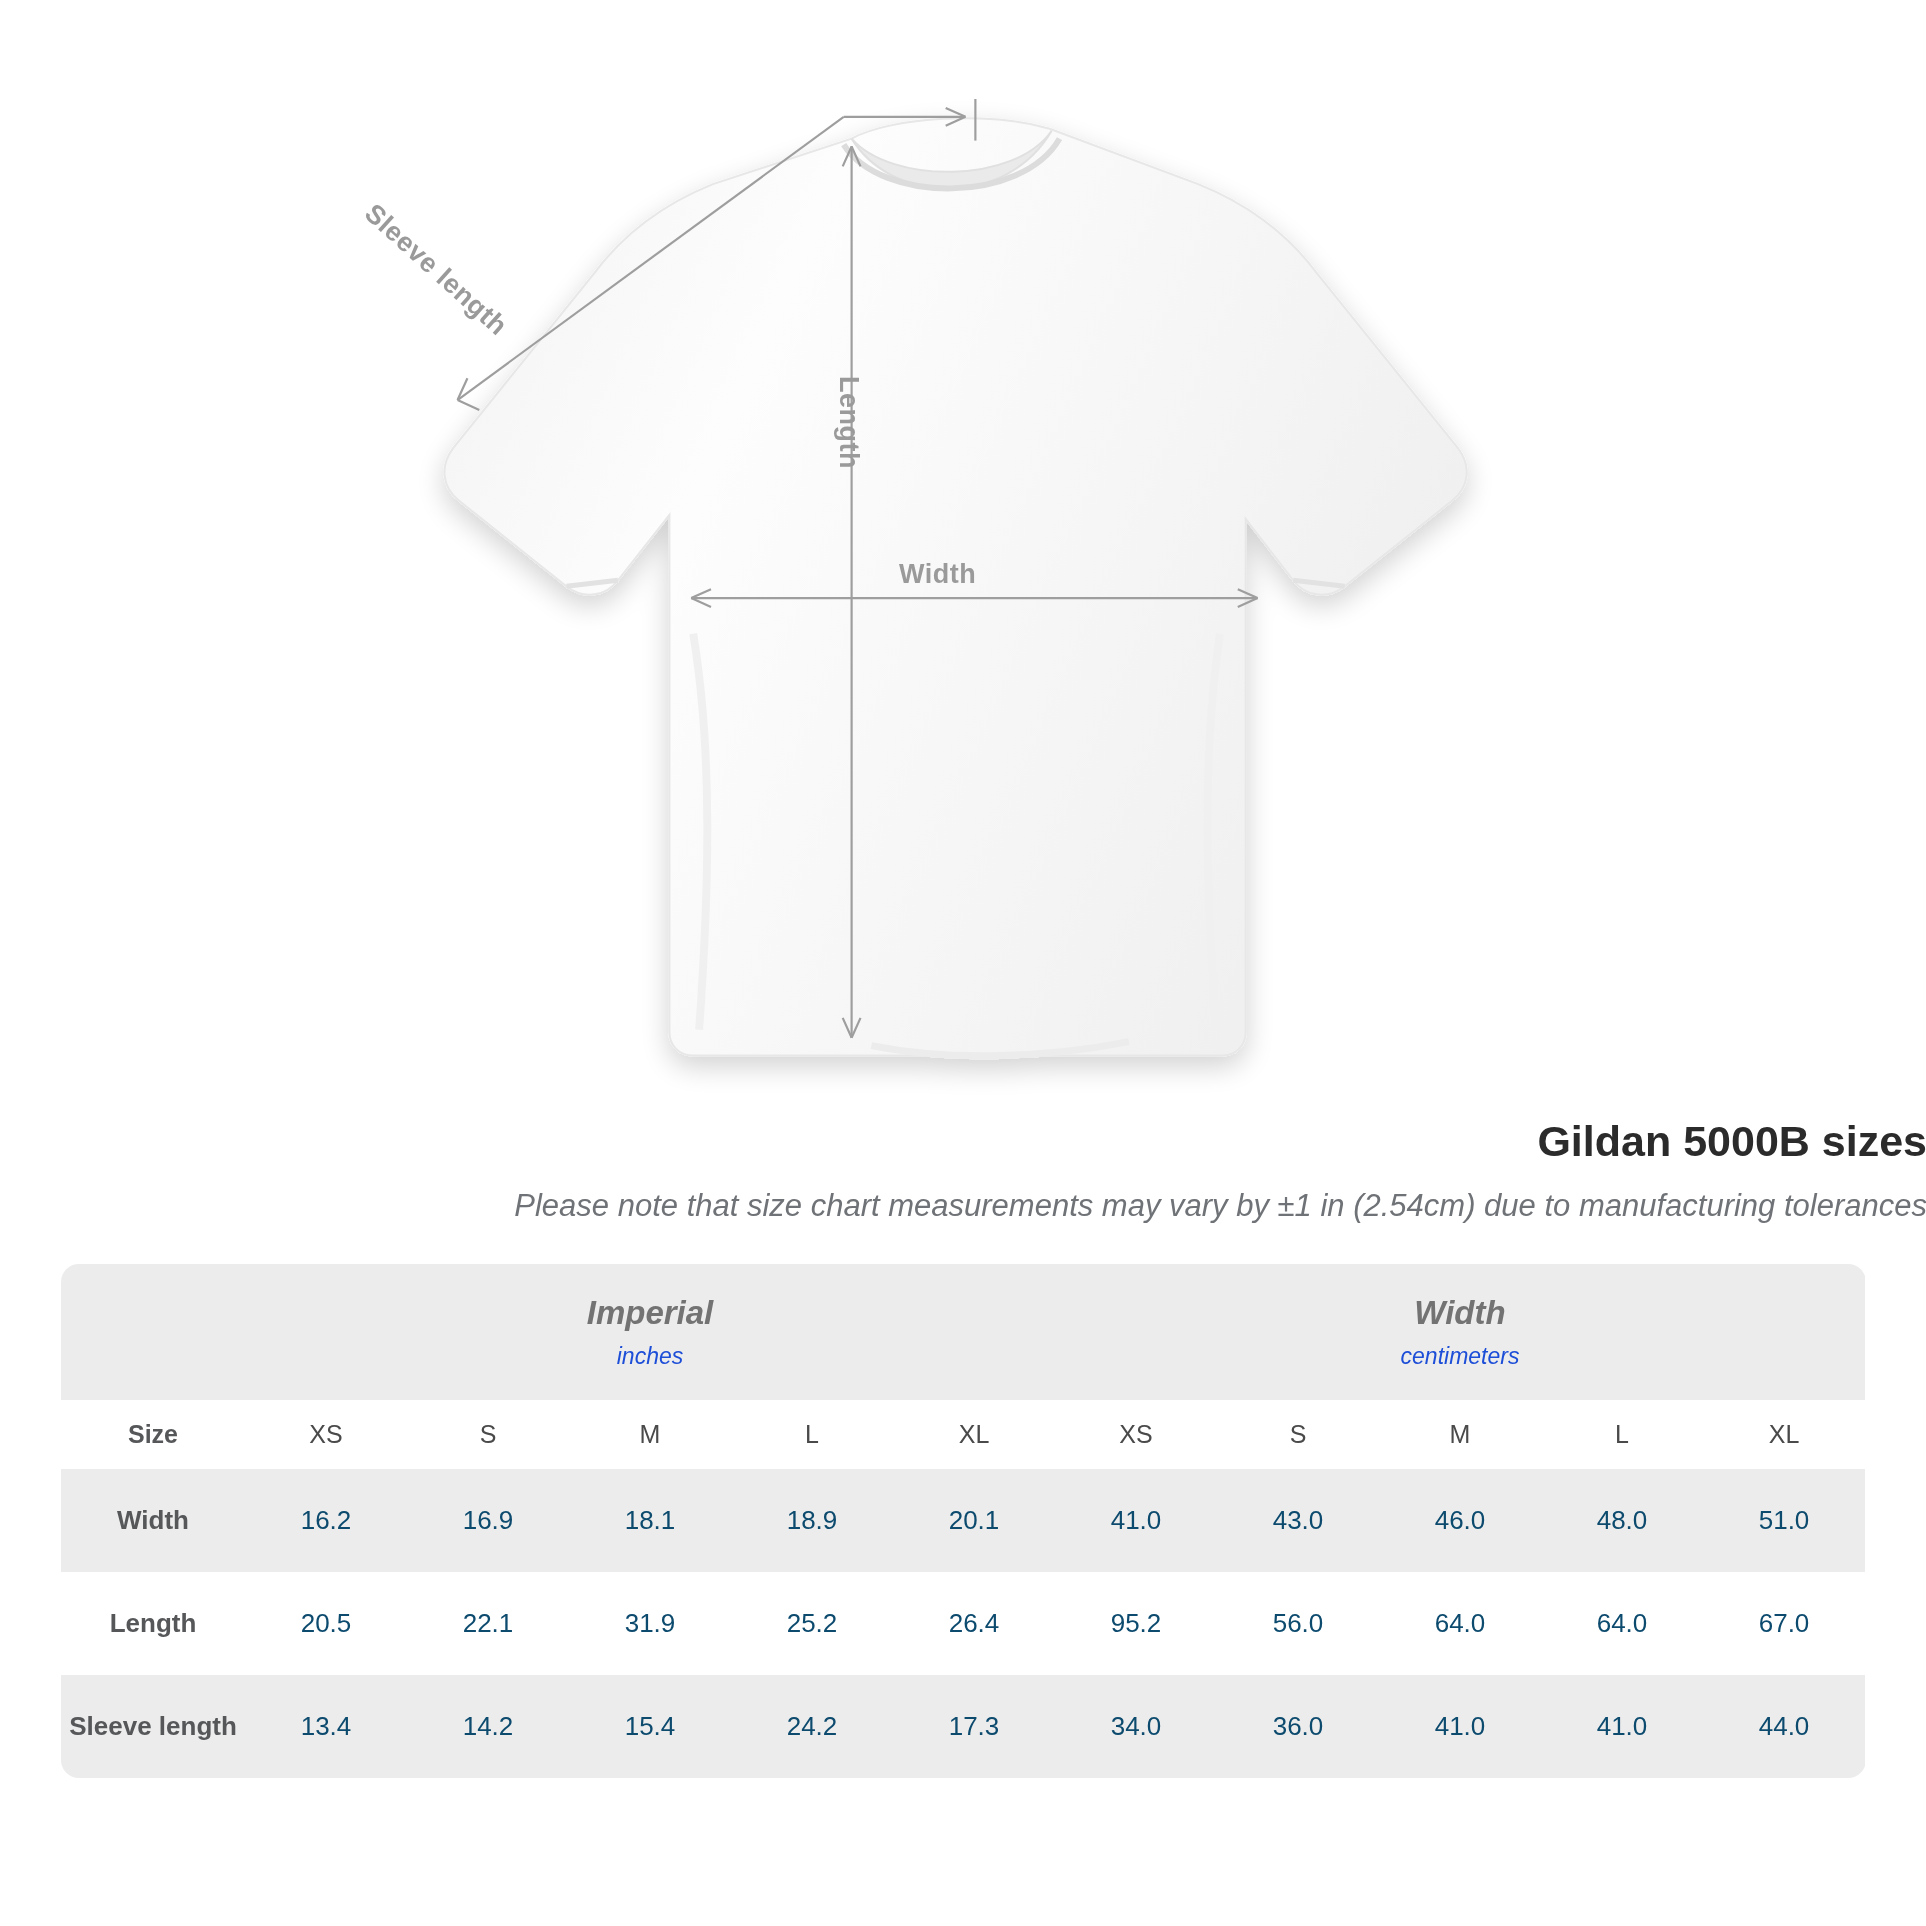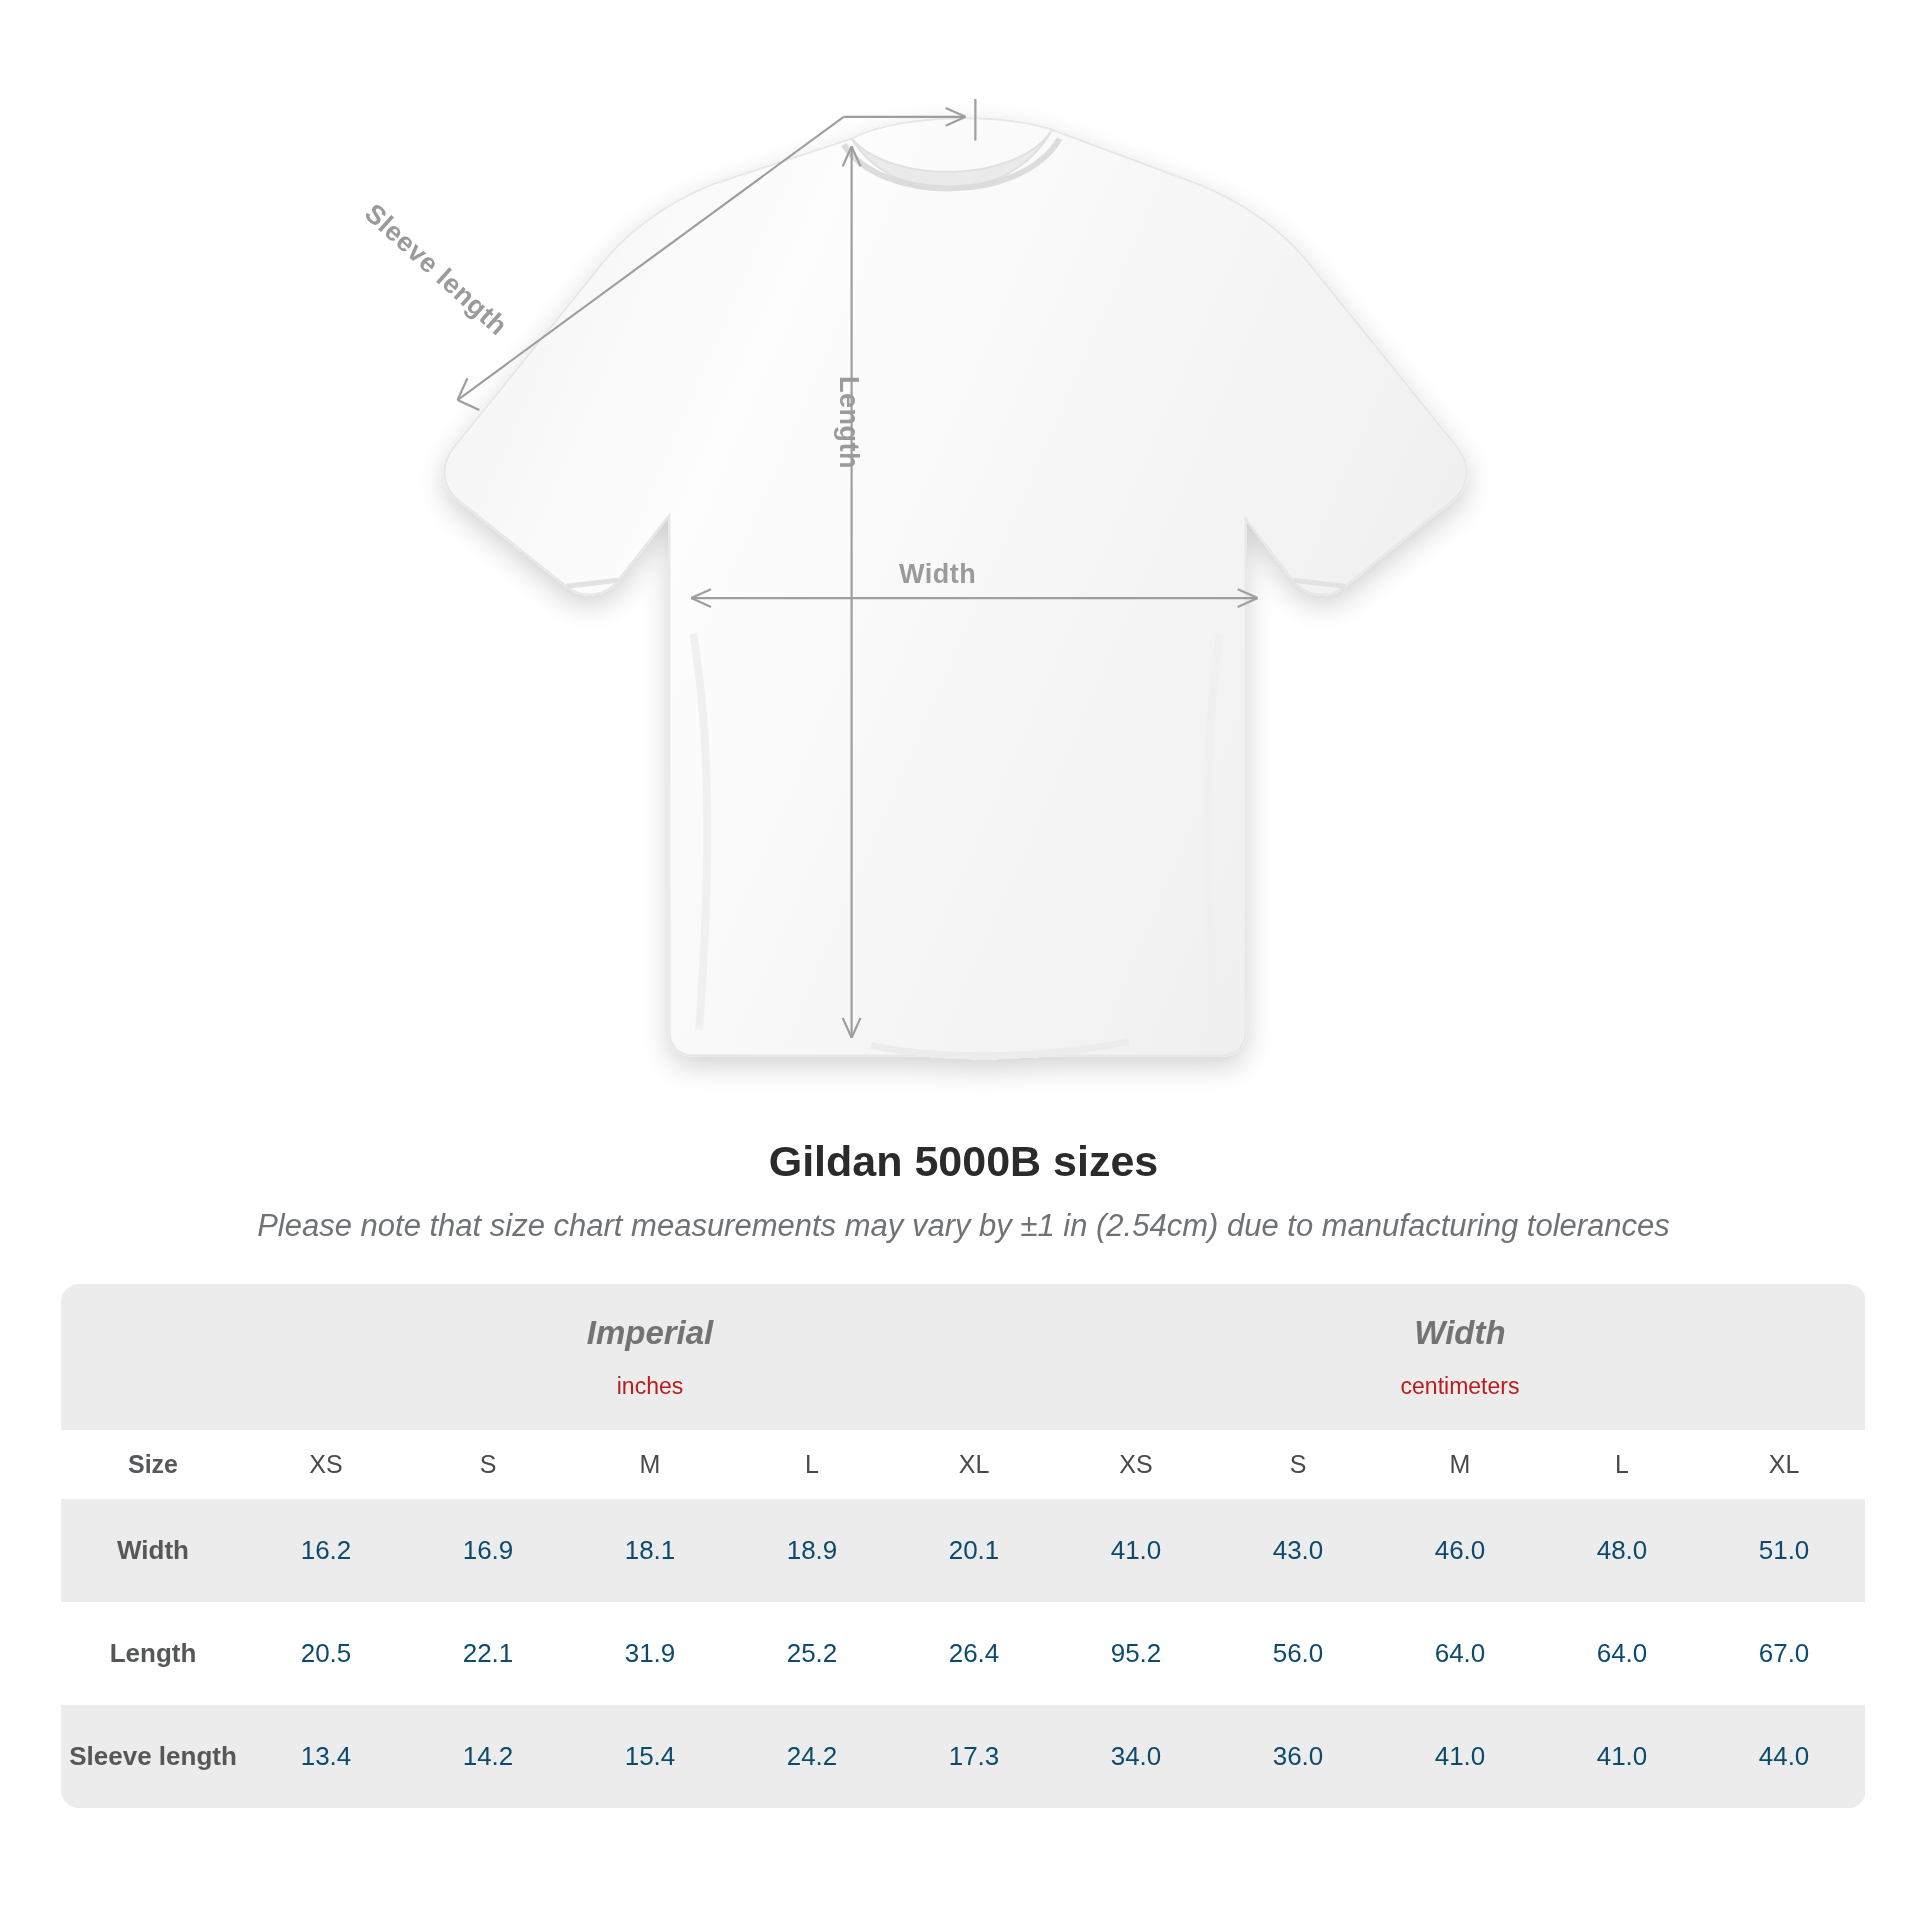--- a/index.html
+++ b/index.html
@@ -52,22 +52,22 @@
     transform-origin: left top;
   }
   .label-width {
     left: 899px;
     top: 559px;
     font-size: 27px;
   }
 
   
   .heading-block {
-    text-align: center;
-    margin-top: 28px;
+    text-align: right;
+    margin-top: 8px;
   }
   .chart-title {
     font-size: 43px;
     font-weight: bold;
     color: #2b2b2b;
     margin: 0 0 22px 0;
   }
   .chart-note {
     font-size: 31px;
     font-style: italic;
@@ -96,22 +96,23 @@
   }
   .unit-main {
     font-size: 33px;
     font-style: italic;
     font-weight: bold;
     color: #737373;
     line-height: 1.25;
   }
   .unit-sub {
     font-size: 23px;
-    color: #b91c1c;
-    margin-top: 20px;
+    font-style: italic;
+    color: #1d4ed8;
+    margin-top: 10px;
   }
   .head-row td {
     background: #ffffff;
     padding: 20px 0;
     font-size: 25px;
     color: #4a4a4a;
   }
   .head-row td.corner {
     font-weight: bold;
     color: #555759;

